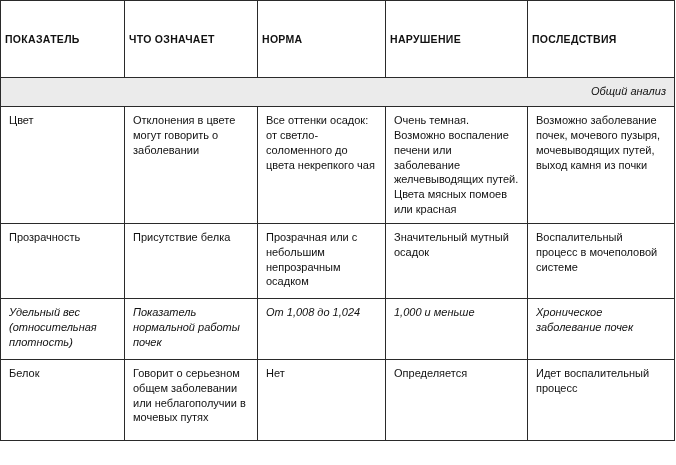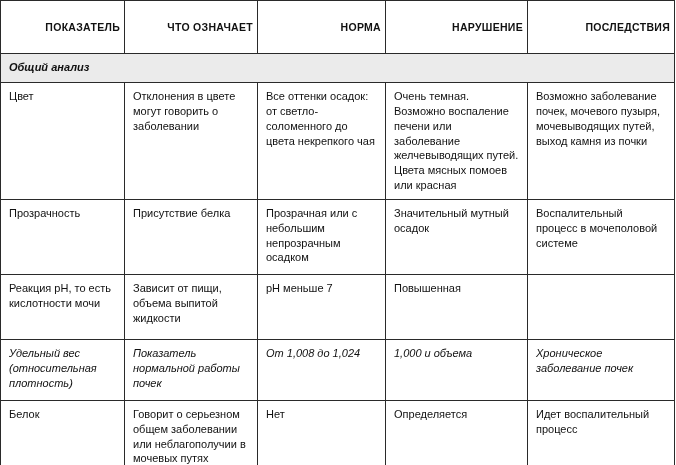--- a/index.html
+++ b/index.html
@@ -28,30 +28,30 @@
     border: 1px solid #2a2a2a;
     vertical-align: top;
     padding: 6px 8px;
     font-size: 11px;
     line-height: 1.35;
     overflow: hidden;
   }
   table.data-table th {
     font-size: 10.5px;
     font-weight: bold;
-    text-align: right;
+    text-align: left;
     vertical-align: middle;
     letter-spacing: 0.3px;
-    padding: 12px 4px;
+    padding: 24px 4px;
     height: 28px;
   }
   td.section-row {
-    text-align: left;
+    text-align: right;
     vertical-align: middle;
-    font-weight: bold;
+    font-weight: normal;
     font-style: italic;
     background: #ebebeb;
     padding: 3px 8px;
     height: 16px;
   }
   col.c1 { width: 124px; }
   col.c2 { width: 133px; }
   col.c3 { width: 128px; }
   col.c4 { width: 142px; }
   col.c5 { width: 147px; }
@@ -93,32 +93,25 @@
         <td>Очень темная. Возможно воспаление печени или заболевание желчевыводящих путей. Цвета мясных помоев или красная</td>
         <td>Возможно заболевание почек, мочевого пузыря, мочевыводящих путей, выход камня из почки</td>
       </tr>
       <tr class="r2">
         <td>Прозрачность</td>
         <td>Присутствие белка</td>
         <td>Прозрачная или с небольшим непрозрачным осадком</td>
         <td>Значительный мутный осадок</td>
         <td>Воспалительный процесс в мочеполовой системе</td>
       </tr>
-      <tr class="r3">
-        <td>Реакция pH, то есть кислотности мочи</td>
-        <td>Зависит от пищи, объема выпитой жидкости</td>
-        <td>pH меньше 7</td>
-        <td>Повышенная</td>
-        <td></td>
-      </tr>
       <tr class="r4">
         <td>Удельный вес (относительная плотность)</td>
         <td>Показатель нормальной работы почек</td>
         <td>От 1,008 до 1,024</td>
-        <td>1,000 и объема</td>
+        <td>1,000 и меньше</td>
         <td>Хроническое заболевание почек</td>
       </tr>
       <tr class="r5">
         <td>Белок</td>
         <td>Говорит о серьезном общем заболевании или неблагополучии в мочевых путях</td>
         <td>Нет</td>
         <td>Определяется</td>
         <td>Идет воспалительный процесс</td>
       </tr>
 

